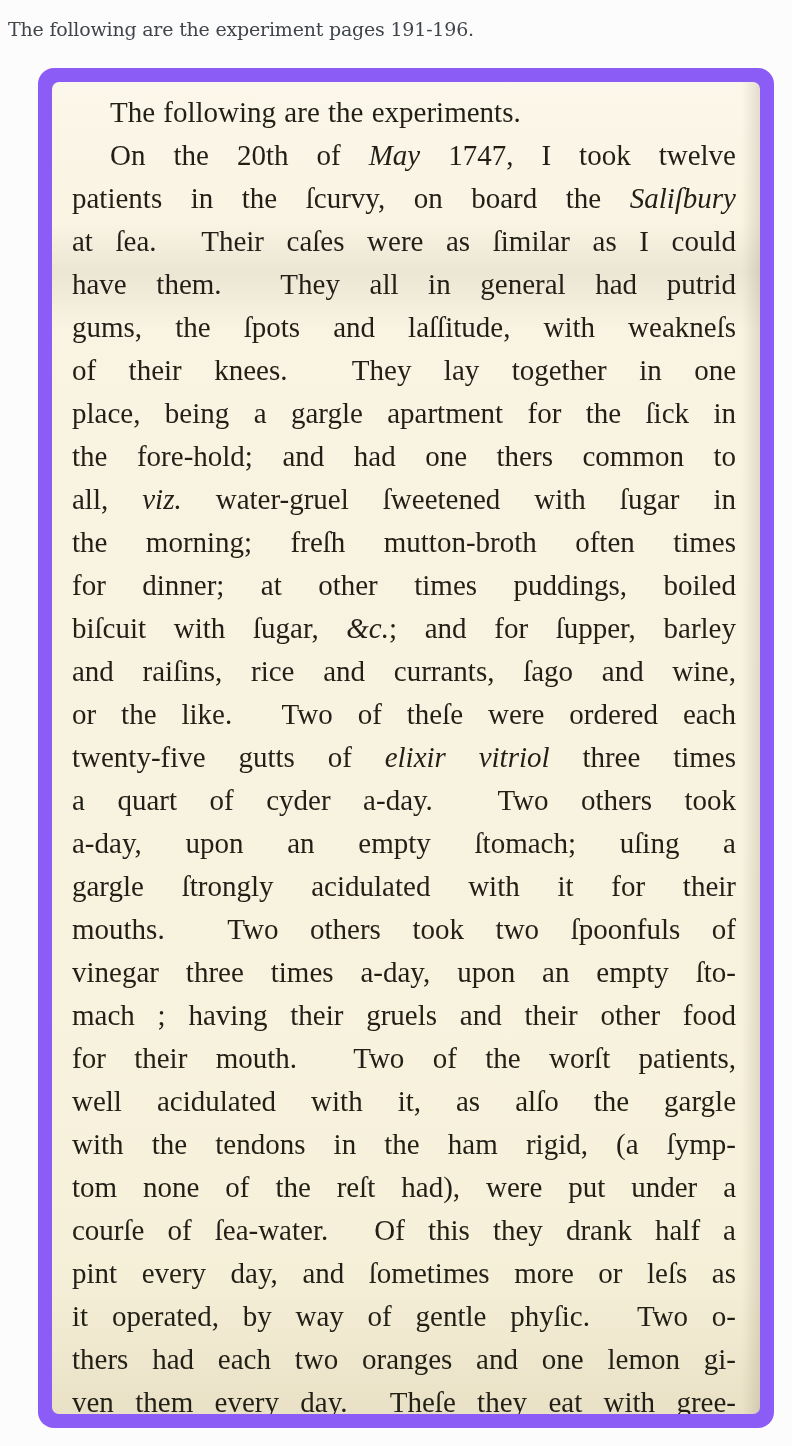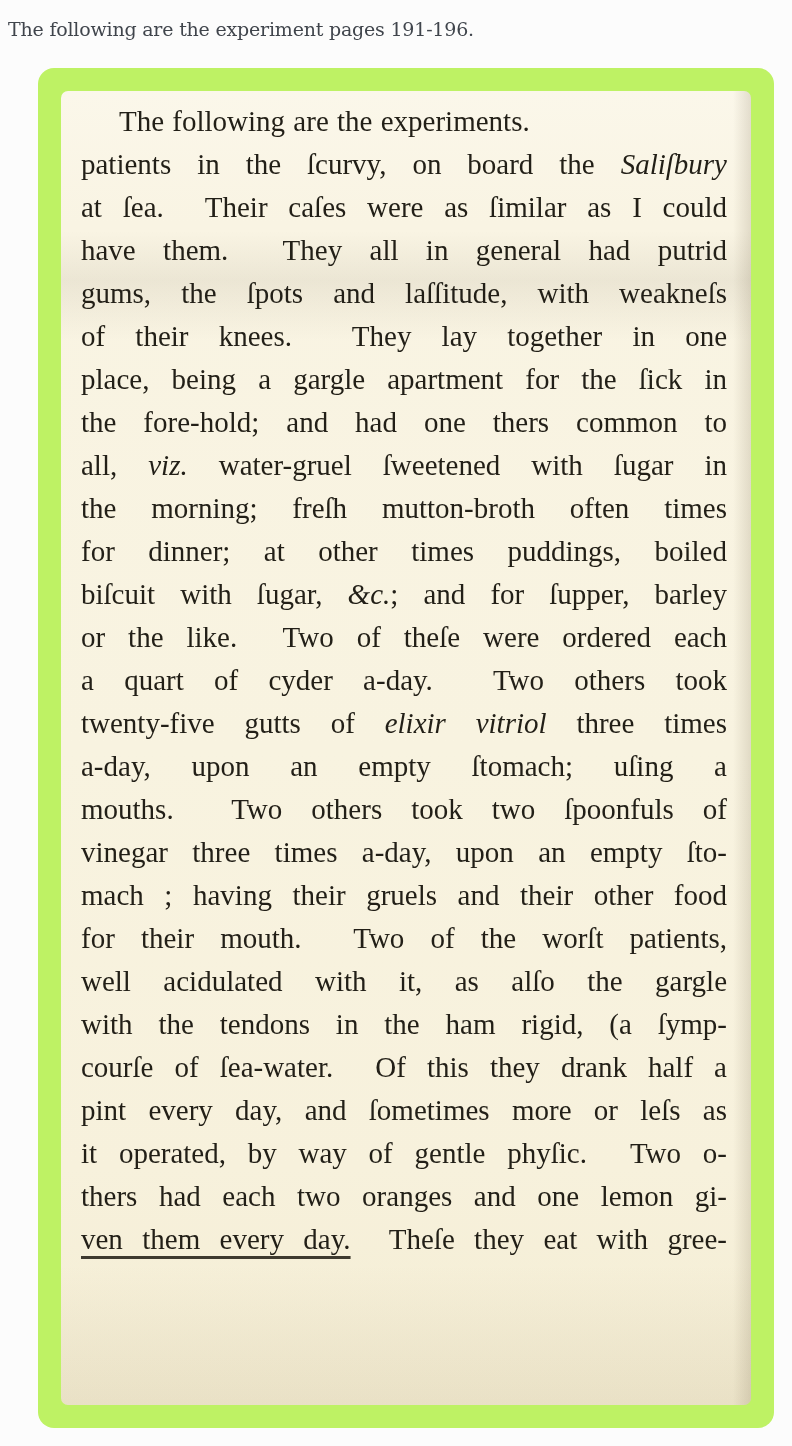--- a/index.html
+++ b/index.html
@@ -24,23 +24,23 @@
     color: #40454c;
     letter-spacing: -0.2px;
   }
   .scan-frame {
     position: absolute;
     left: 38px;
     top: 68px;
     width: 736px;
     height: 1360px;
     box-sizing: border-box;
-    background: #bef264;
+    background: #8b5cf6;
     border-radius: 16px;
-    padding: 23px;
+    padding: 14px;
     text-decoration: underline;
   }
   .paper {
     position: relative;
     width: 100%;
     height: 100%;
     border-radius: 7px;
     overflow: hidden;
     background: linear-gradient(180deg, #fbf7ea 0%, #f9f4e3 10%, #f8f3e0 50%, #f7f1dc 82%, #f4edd3 100%);
   }
@@ -103,41 +103,45 @@
 
 <div class="caption">The following are the experiment pages 191-196.</div>
 
 <div class="scan-frame">
   <div class="paper">
     <div class="shade shade-band-top"></div>
     <div class="shade shade-band-bottom"></div>
     <div class="shade shade-right-edge"></div>
     <div class="textblock" id="textblock">
         <div class="line indent nojust"><span>The following are the experiments.</span></div>
+        <div class="line indent"><span>On the 20th of </span><span class="it">May</span><span> 1747, I took twelve</span></div>
         <div class="line"><span>patients in the ſcurvy, on board the </span><span class="it">Saliſbury</span></div>
         <div class="line"><span>at ſea.&nbsp; Their caſes were as ſimilar as I could</span></div>
         <div class="line"><span>have them.&nbsp; They all in general had putrid</span></div>
         <div class="line"><span>gums, the ſpots and laſſitude, with weakneſs</span></div>
         <div class="line"><span>of their knees.&nbsp; They lay together in one</span></div>
         <div class="line"><span>place, being a gargle apartment for the ſick in</span></div>
         <div class="line"><span>the fore-hold; and had one thers common to</span></div>
         <div class="line"><span>all, </span><span class="it">viz.</span><span> water-gruel ſweetened with ſugar in</span></div>
         <div class="line"><span>the morning; freſh mutton-broth often times</span></div>
         <div class="line"><span>for dinner; at other times puddings, boiled</span></div>
         <div class="line"><span>biſcuit with ſugar, </span><span class="it">&amp;c.</span><span>; and for ſupper, barley</span></div>
+        <div class="line"><span>and raiſins, rice and currants, ſago and wine,</span></div>
         <div class="line"><span>or the like.&nbsp; Two of theſe were ordered each</span></div>
+        <div class="line"><span>twenty-five gutts of </span><span class="it">elixir vitriol</span><span> three times</span></div>
         <div class="line"><span>a quart of cyder a-day.&nbsp; Two others took</span></div>
-        <div class="line"><span>twenty-five gutts of </span><span class="it">elixir vitriol</span><span> three times</span></div>
         <div class="line"><span>a-day, upon an empty ſtomach; uſing a</span></div>
+        <div class="line"><span>gargle ſtrongly acidulated with it for their</span></div>
         <div class="line"><span>mouths.&nbsp; Two others took two ſpoonfuls of</span></div>
         <div class="line"><span>vinegar three times a-day, upon an empty ſto-</span></div>
         <div class="line"><span>mach ; having their gruels and their other food</span></div>
         <div class="line"><span>for their mouth.&nbsp; Two of the worſt patients,</span></div>
         <div class="line"><span>well acidulated with it, as alſo the gargle</span></div>
         <div class="line"><span>with the tendons in the ham rigid, (a ſymp-</span></div>
+        <div class="line"><span>tom none of the reſt had), were put under a</span></div>
         <div class="line"><span>courſe of ſea-water.&nbsp; Of this they drank half a</span></div>
         <div class="line"><span>pint every day, and ſometimes more or leſs as</span></div>
         <div class="line"><span>it operated, by way of gentle phyſic.&nbsp; Two o-</span></div>
         <div class="line"><span>thers had each two oranges and one lemon gi-</span></div>
         <div class="line"><span class="u">ven them every day.</span><span>&nbsp; Theſe they eat with gree-</span></div>
       </div>
   </div>
 </div>
 
 </body></html>

